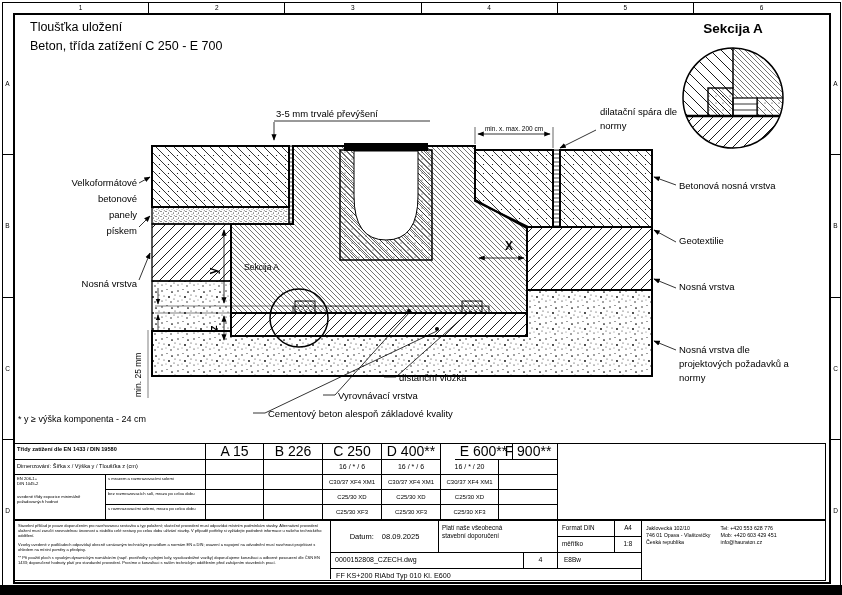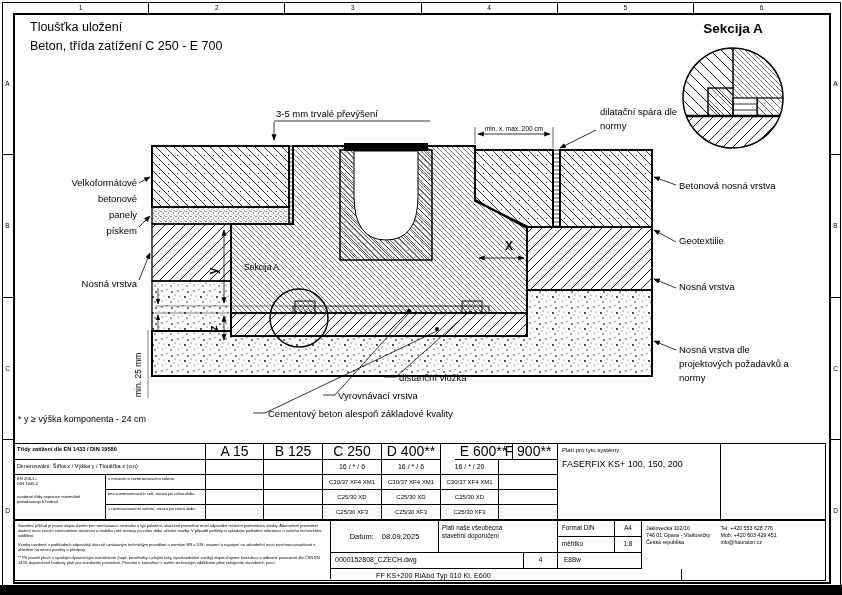--- a/index.html
+++ b/index.html
@@ -40,21 +40,21 @@
   .disc p{margin:0 0 3px 0;}
   .datumbox{display:flex;align-items:center;justify-content:center;gap:12px;font-size:7.5px;}
   .platibox{font-size:6.3px;line-height:1.3;padding:3px 3px;}
   .kvrow{display:flex;font-size:6.3px;}
   .kvrow .k{flex:1;padding:3px 0 0 4px;}
   .kvrow .v{width:26px;border-left:1px solid #000;text-align:center;padding-top:3px;}
   .codebox{font-size:6.5px;padding:3px 0 0 6px;}
   .dwgrow{display:flex;font-size:7px;}
   .dwgrow .file{flex:1;padding:3px 0 0 4px;}
   .dwgrow .sheet{width:33px;border-left:1px solid #000;text-align:center;padding-top:3px;}
-  .ffrow{font-size:7.2px;padding:2px 0 0 5px;margin-left:40px;}
+  .ffrow{font-size:7.2px;padding:2px 0 0 5px;}
   .haur{padding:2px 4px;border-bottom:none;}
   .haur-logo{display:flex;align-items:flex-start;gap:3px;}
   .haur-word{font-weight:bold;font-size:25px;letter-spacing:-1.5px;line-height:22px;}
   .haur-addr{display:flex;gap:10px;margin-top:2px;}
   .haur-addr div{font-size:5.3px;line-height:1.35;}
 </style>
 </head>
 <body>
 
 <div id="page">
@@ -240,21 +240,21 @@
         <line x1="733" y1="48" x2="733" y2="88" stroke-width="1.5"></line>
       </g>
       <circle cx="733" cy="98" r="50" fill="none" stroke="#000" stroke-width="1.5"></circle>
     </g>
   </svg>
 
   <div id="spec-table">
 
     <div class="c tlabel" style="left:0;top:0;width:191px;height:16px;">Třídy zatížení dle EN 1433 / DIN 19580</div>
     <div class="c clshead" style="left:191px;top:0;width:58px;height:16px;">A 15</div>
-    <div class="c clshead" style="left:249px;top:0;width:59px;height:16px;">B 125</div>
+    <div class="c clshead" style="left:249px;top:0;width:59px;height:16px;">B 226</div>
     <div class="c clshead" style="left:308px;top:0;width:59px;height:16px;">C 250</div>
     <div class="c clshead" style="left:367px;top:0;width:59px;height:16px;">D 400**</div>
     <div class="c clshead" style="left:440px;top:0;width:58px;height:16px;">E 600**</div>
     <div class="c clshead" style="left:484px;top:0;width:59px;height:16px;">F 900**</div>
 
     <div class="c tlabel2" style="left:0;top:16px;width:191px;height:15px;">Dimenzování:  Šířka x / Výška y / Tloušťka z (cm)</div>
     <div class="c dimval" style="left:191px;top:16px;width:58px;height:15px;"></div>
     <div class="c dimval" style="left:249px;top:16px;width:59px;height:15px;"></div>
     <div class="c dimval" style="left:308px;top:16px;width:59px;height:15px;">16 / * / 6</div>
     <div class="c dimval" style="left:367px;top:16px;width:59px;height:15px;">16 / * / 6</div>
@@ -282,24 +282,20 @@
     <div class="c expoval" style="left:367px;top:46px;width:59px;height:15px;">C25/30 XD</div>
     <div class="c expoval" style="left:426px;top:46px;width:58px;height:15px;">C25/30 XD</div>
     <div class="c expoval" style="left:484px;top:46px;width:59px;height:15px;"></div>
     <div class="c expoval" style="left:191px;top:61px;width:58px;height:16px;border-bottom:none;"></div>
     <div class="c expoval" style="left:249px;top:61px;width:59px;height:16px;border-bottom:none;"></div>
     <div class="c expoval" style="left:308px;top:61px;width:59px;height:16px;border-bottom:none;">C25/30 XF3</div>
     <div class="c expoval" style="left:367px;top:61px;width:59px;height:16px;border-bottom:none;">C25/30 XF3</div>
     <div class="c expoval" style="left:426px;top:61px;width:58px;height:16px;border-bottom:none;">C25/30 XF3</div>
     <div class="c expoval" style="left:484px;top:61px;width:59px;height:16px;border-bottom:none;"></div>
 
-    <div class="c" style="left:543px;top:0;width:163px;height:77px;border-bottom:none;">
-      <div class="sys-label">Platí pro tyto systémy:</div>
-      <div class="sys-value">FASERFIX KS+ 100, 150, 200</div>
-    </div>
     <div class="c" style="left:706px;top:0;width:103px;height:77px;border-right:none;border-bottom:none;"></div>
   </div>
 
   <div id="footer">
     <div class="b disc" style="left:0;top:0;width:316px;height:58px;border-bottom:none;">
       <p>Stavební příklad je pouze doporučením pro navrhovanou sestavbu a typ položení; skutečné provedení musí odpovídat místním podmínkám stavby. Alternativní provedení uložení musí zaručit srovnatelnou únosnost a stabilitu celé sestavy po celou dobu užívání stavby. V případě potřeby si vyžádejte podrobné informace u našeho technického oddělení.</p>
       <p>Vzorky uvedené v podkladech odpovídají obecně uznávaným technickým pravidlům a normám EN a DIN; osazení a napojení na odvodnění musí navrhnout projektant s ohledem na místní poměry a předpisy.</p>
       <p>** Při použití ploch s vysokým dynamickým namáháním (např. prostředky s plnými koly, vysokozdvižné vozíky) doporučujeme konzultaci a odborné posouzení dle ČSN EN 1433; doporučené hodnoty platí pro standardní provedení. Prosíme o konzultaci s naším technickým oddělením před zahájením stavebních prací.</p>
     </div>
     <div class="b datumbox" style="left:316px;top:0;width:108px;height:32px;gap:8px;">

